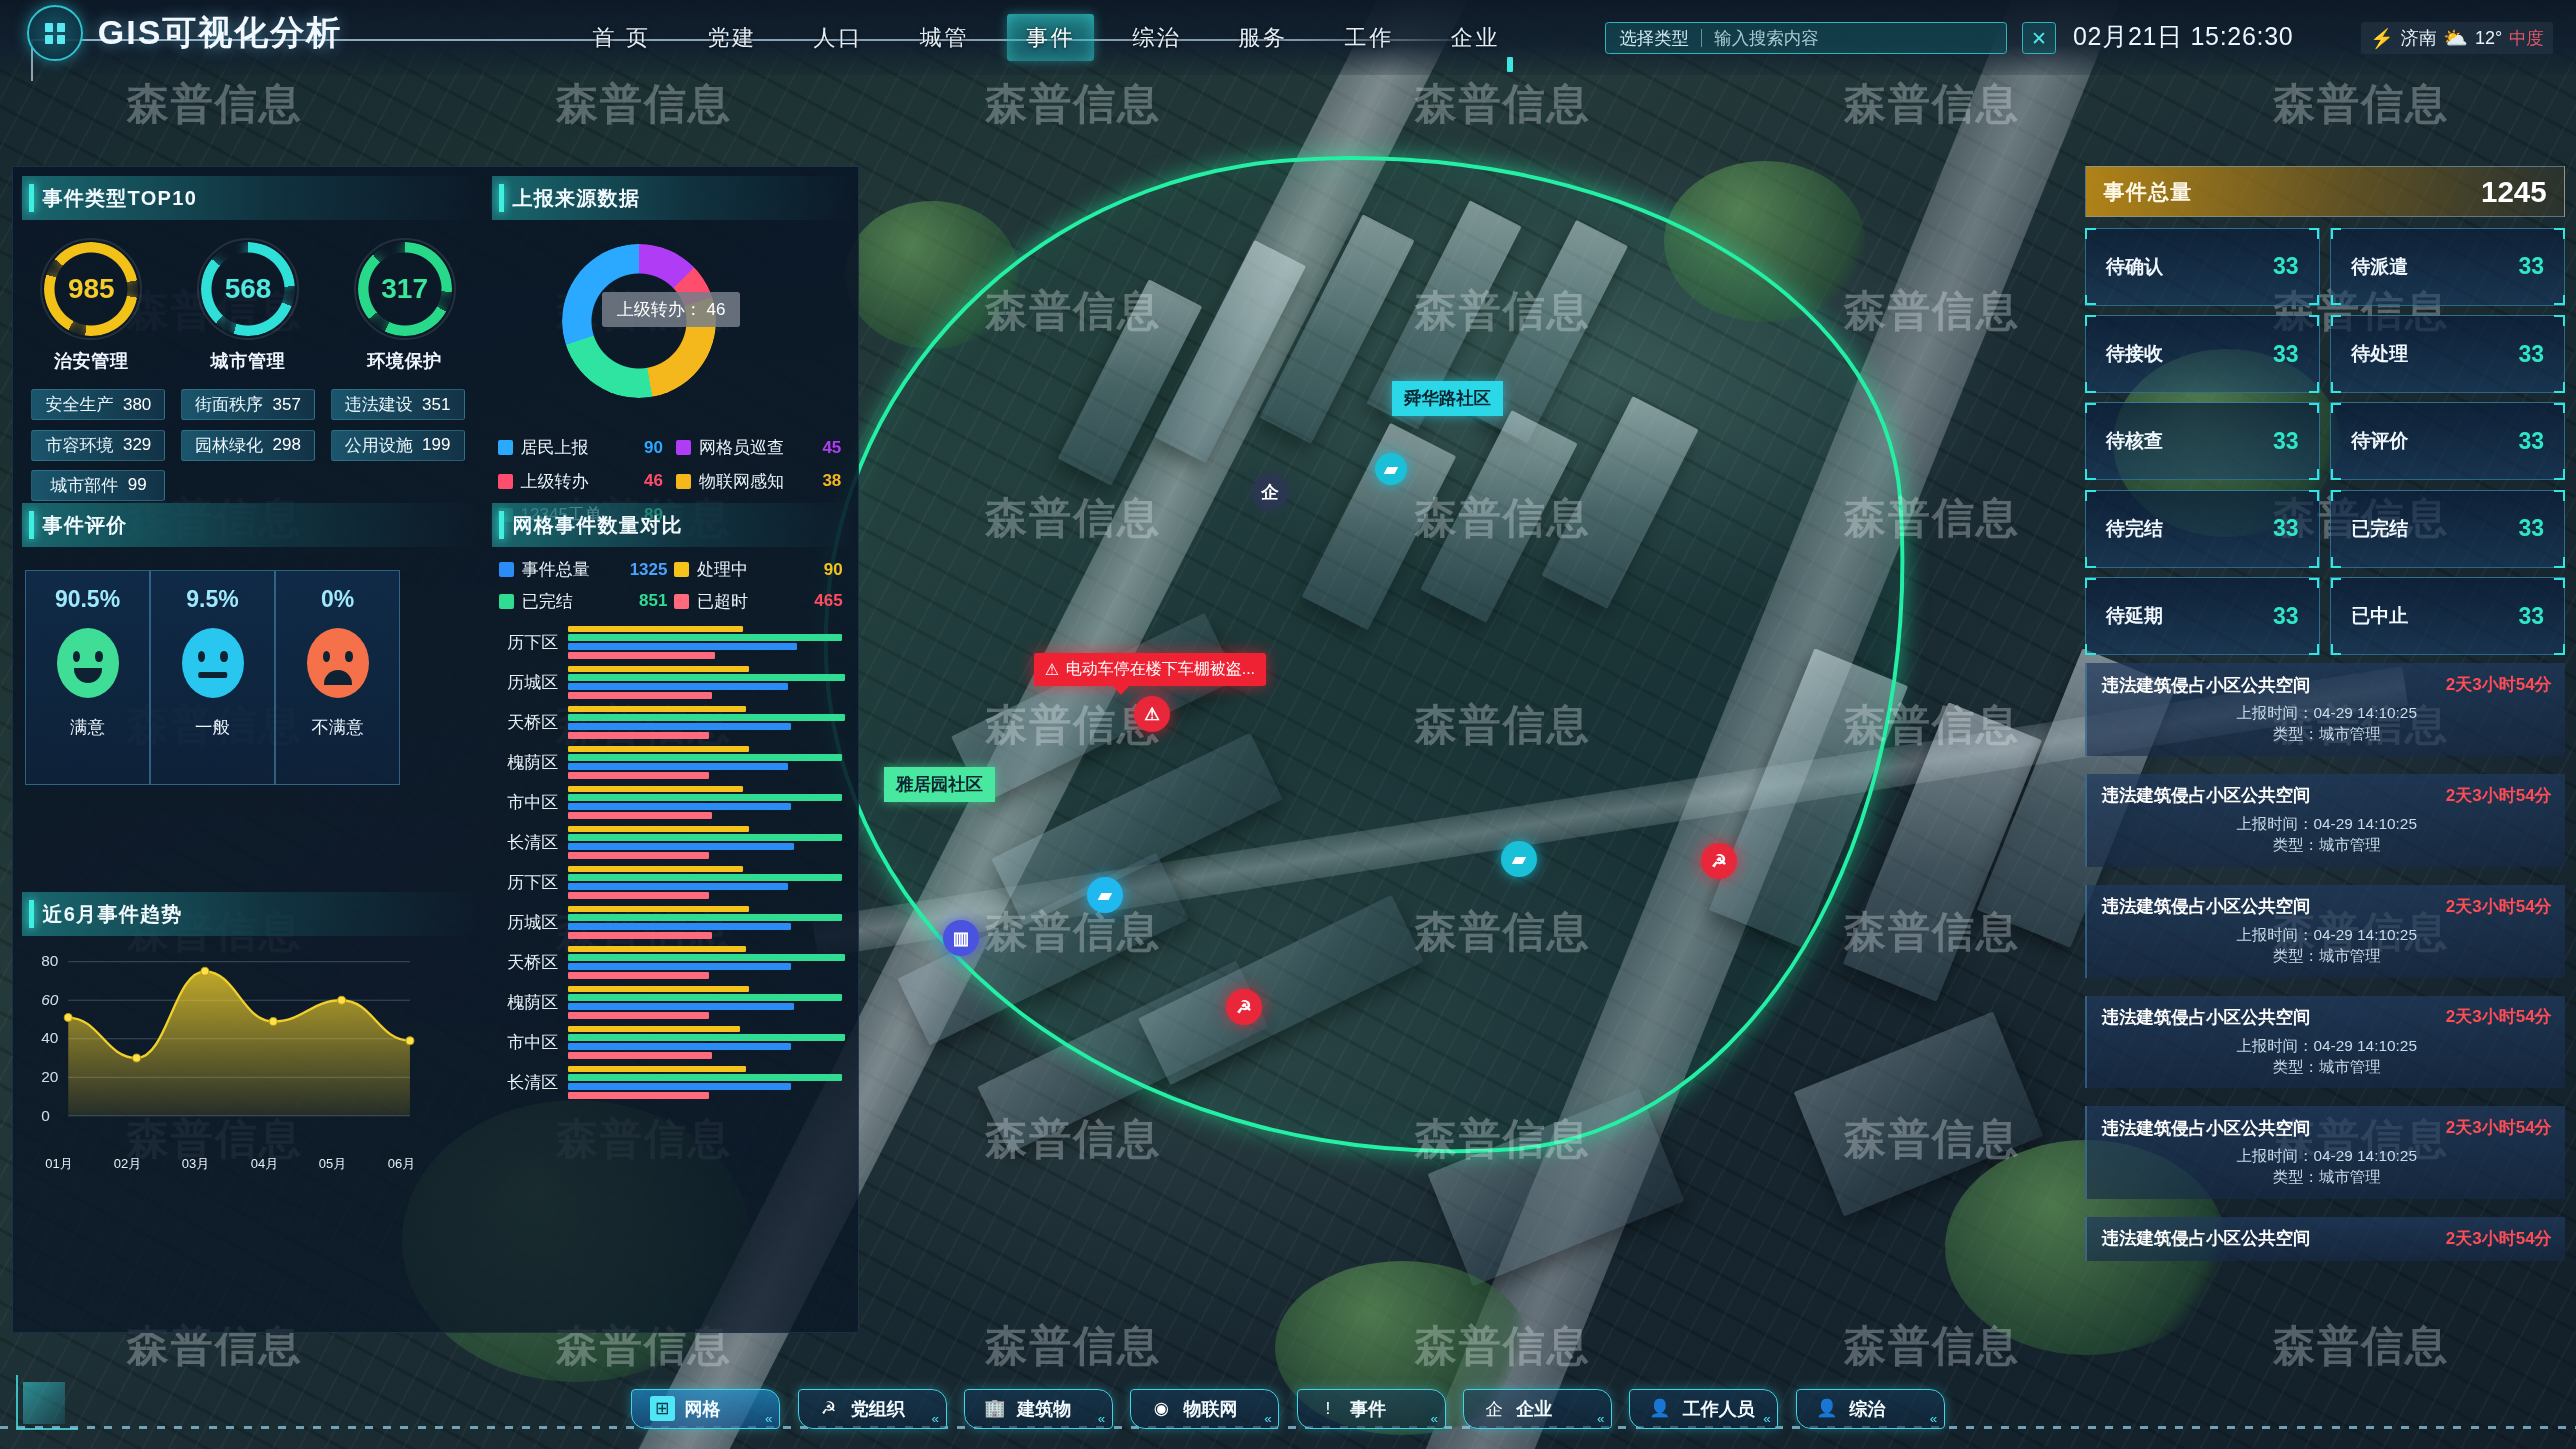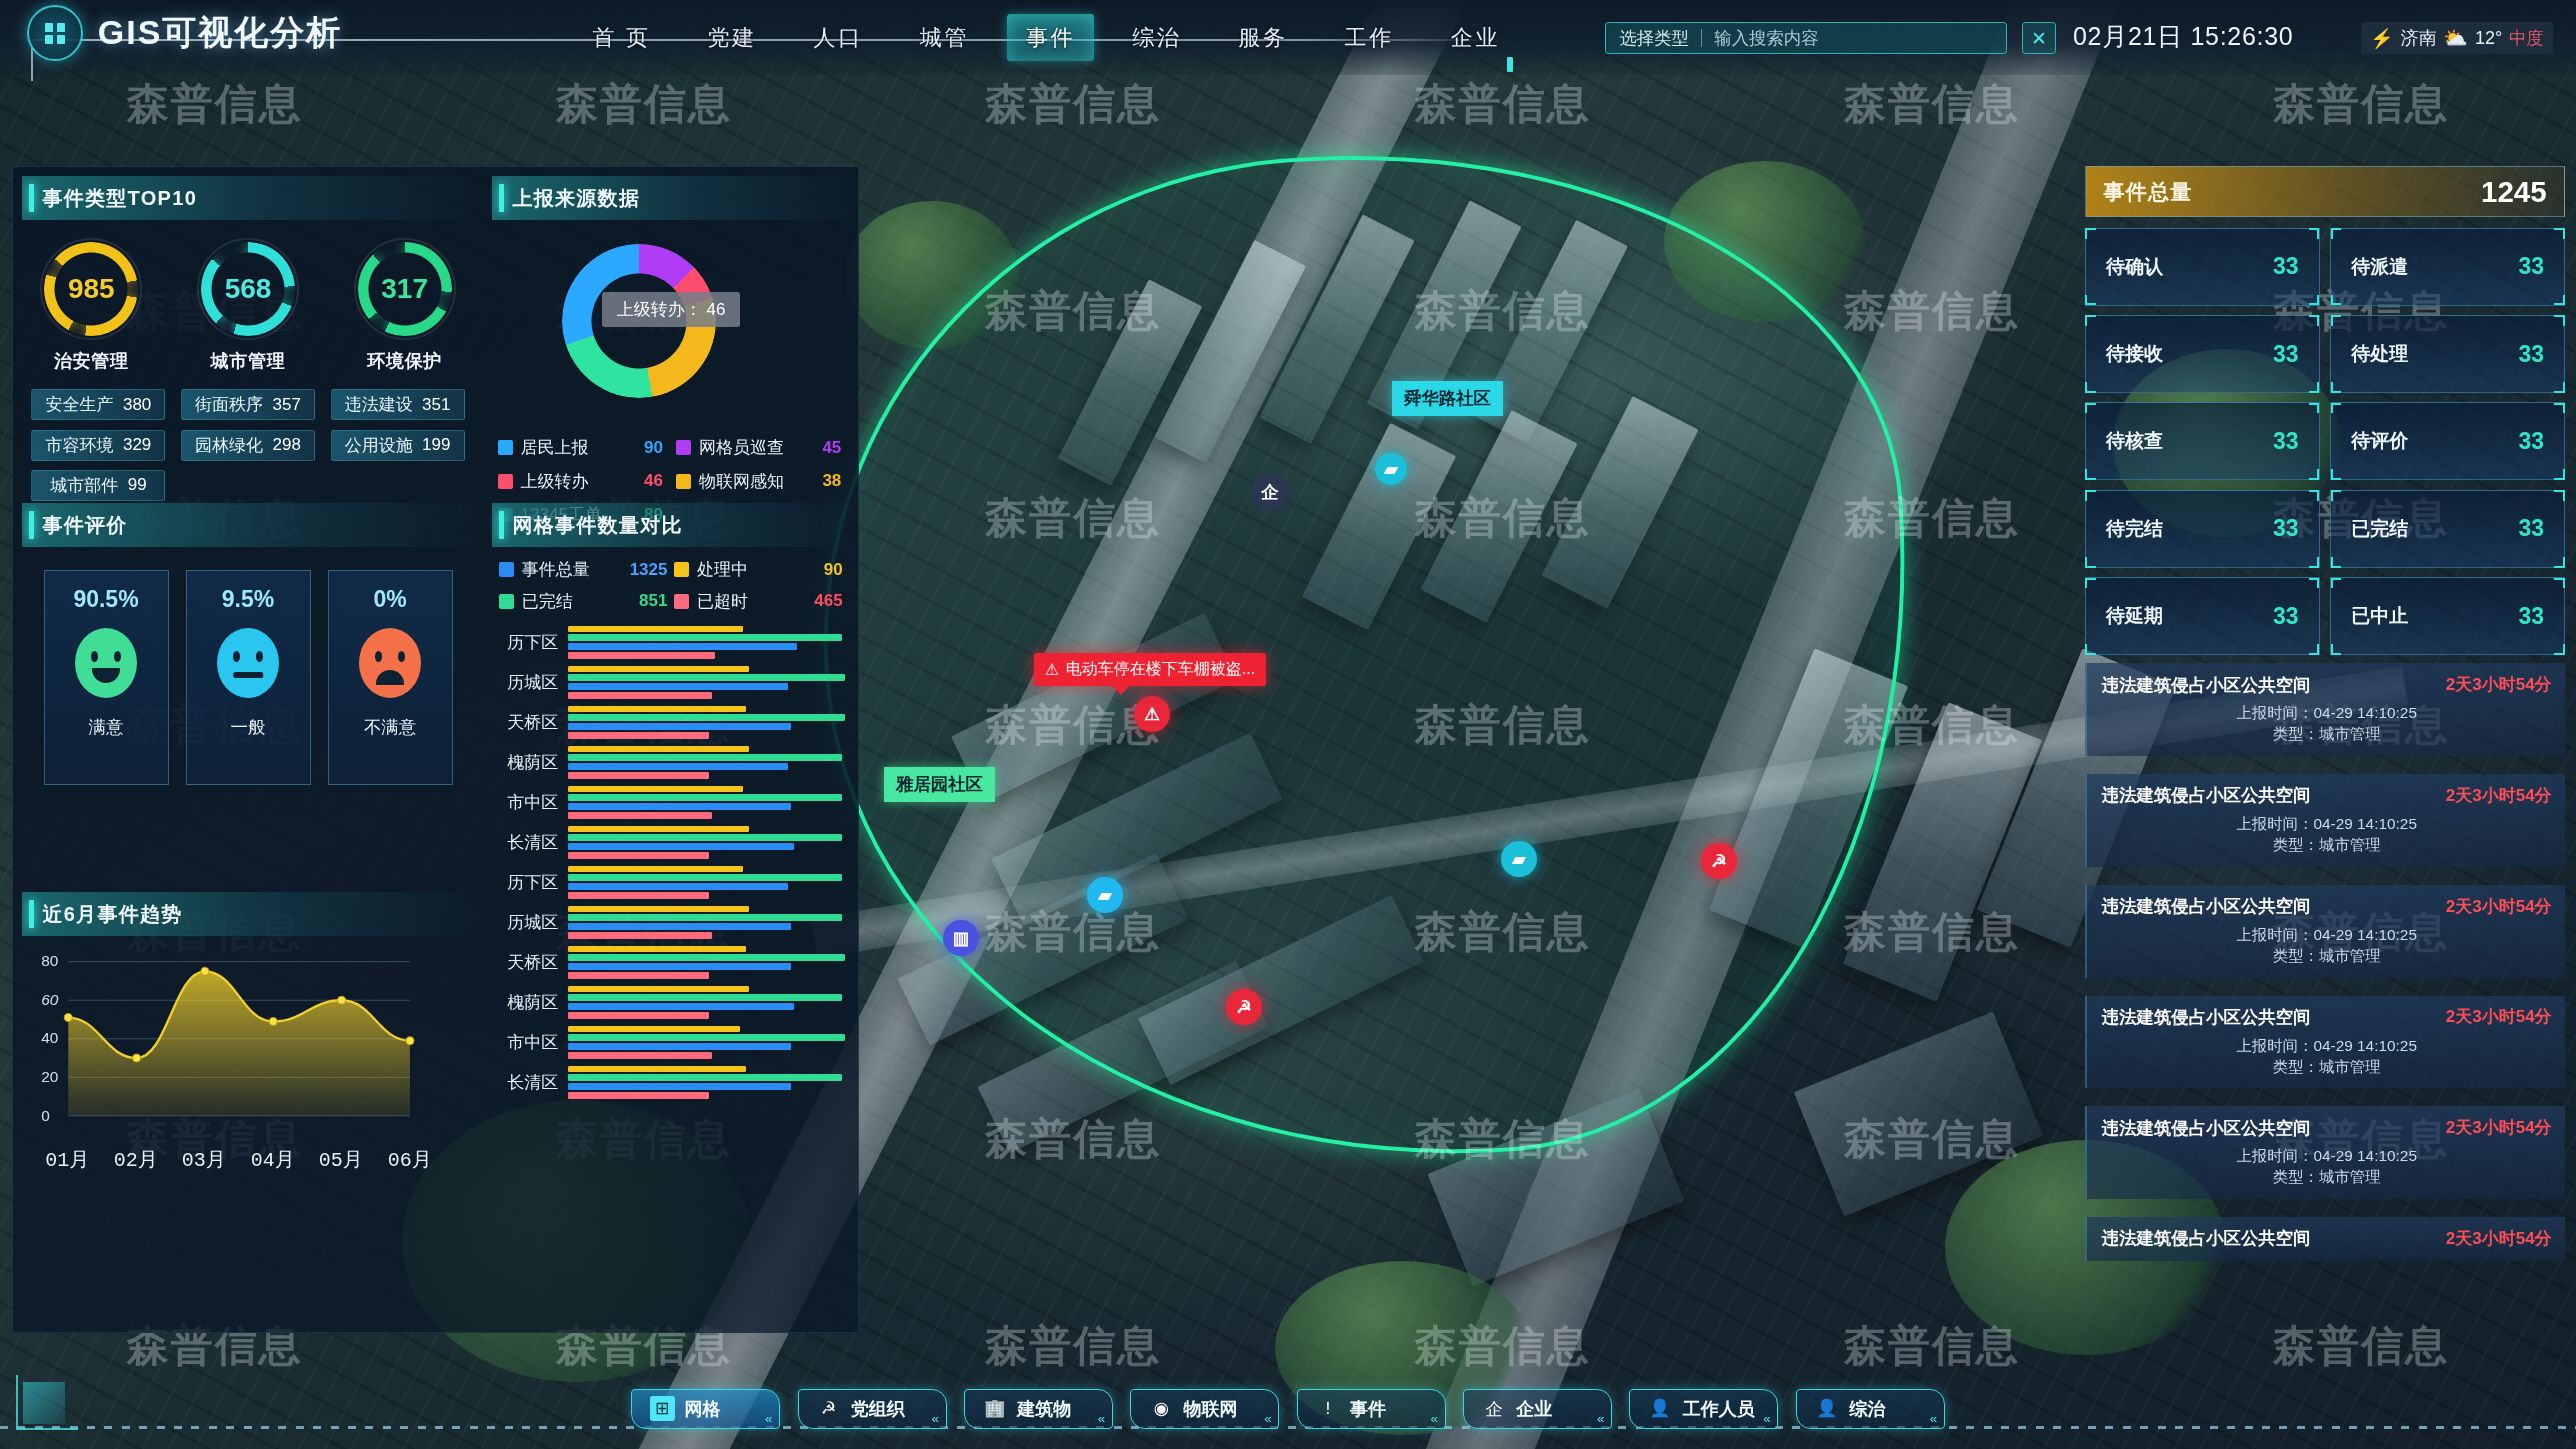--- a/index.html
+++ b/index.html
@@ -158,21 +158,21 @@
     mask:radial-gradient(circle, transparent 47px, #000 48px); }
   #donut-tooltip{ position:absolute; left:119px; top:60px; padding:6px 14.8px; border-radius:2.7px;
     background:rgba(118,126,136,.85); font-size:17px; color:#ffffff; white-space:nowrap; }
   #source-legend{ display:grid; grid-template-columns:1fr 1fr; row-gap:10.7px; column-gap:6.7px; padding:2.7px 12px 0 14.8px; }
   .lg{ display:flex; align-items:center; gap:8px; font-size:17px; }
   .lg .sw{ width:14.8px; height:14.8px; border-radius:2px; flex:none; }
   .lg .nm{ color:#e9f3fa; white-space:nowrap; }
   .lg .vl{ margin-left:auto; font-weight:700; padding-right:6.7px; }
 
   
-  #eval-cards{ display:flex; justify-content:center; margin-top:23px; padding:0 12px;gap:17px; }
+  #eval-cards{ display:flex; justify-content:flex-start; margin-top:23px; padding:0 12px; }
   .eval-card{ width:125px; height:215px; border:0.7px solid rgba(72,150,190,.55);
     background:linear-gradient(180deg, rgba(18,56,96,.55), rgba(14,38,70,.55));
     display:flex; flex-direction:column; align-items:center; padding-top:14.8px; }
   .eval-pct{ font-size:23px; font-weight:700; color:#9fe9ff; }
   .face{ width:62px; height:70px; border-radius:50%; margin-top:14.8px; position:relative; }
   .face .eye{ position:absolute; top:23px; width:7.4px; height:11.4px; border-radius:50%; background:#0d2233; }
   .face .eye.l{ left:16px; } .face .eye.r{ right:16px; }
   .face .mouth{ position:absolute; left:50%; transform:translateX(-50%); }
   .f-happy{ background:#3fdd96; }
   .f-happy .mouth{ bottom:14.8px; width:28px; height:14.8px; border-radius:0 0 28px 28px; background:#0d2233; }
@@ -187,21 +187,21 @@
   #grid-bars{ margin-top:9.4px; padding-left:6.7px; }
   .gb-row{ display:flex; align-items:center; height:40px; }
   .gb-label{ width:78px; font-size:17px; color:#e6f1f8; text-align:right; padding-right:9.4px; flex:none; white-space:nowrap; }
   .gb-bars{ flex:1; display:flex; flex-direction:column; gap:2px; padding-right:9.4px; }
   .gb-bar{ height:6.7px; border-radius:1.3px; }
 
   
   #trend-chart{ position:relative; margin:14.8px 6.7px 0 6.7px; height:221px; }
   #trend-svg{ position:absolute; left:0; top:0; }
   .trend-ylab{ position:absolute; font-size:15.4px; color:#cfe0ec; }
-  .trend-xlab{ position:absolute; font-size:20px; color:#e6f1f8; bottom:-1.3px;font-family:Liberation Mono, monospace; }
+  .trend-xlab{ position:absolute; font-size:13px; color:#e6f1f8; bottom:-1.3px; }
 
   
   #right-panel{ position:absolute; left:2085px; top:166px; width:480px; height:1167px; z-index:55; }
   #event-total{ height:51px; margin-bottom:10.7px;
     background:linear-gradient(90deg, rgba(196,142,20,.88), rgba(150,110,24,.55) 55%, rgba(70,64,40,.35));
     border:0.7px solid rgba(120,170,200,.55);
     display:flex; align-items:center; justify-content:space-between; padding:0 17.4px; }
   #event-total .lb{ font-size:21px; font-weight:700; color:#fff8e6; letter-spacing:1.3px; }
   #event-total .vl{ font-size:29.5px; font-weight:700; color:#ffffff; }
 

